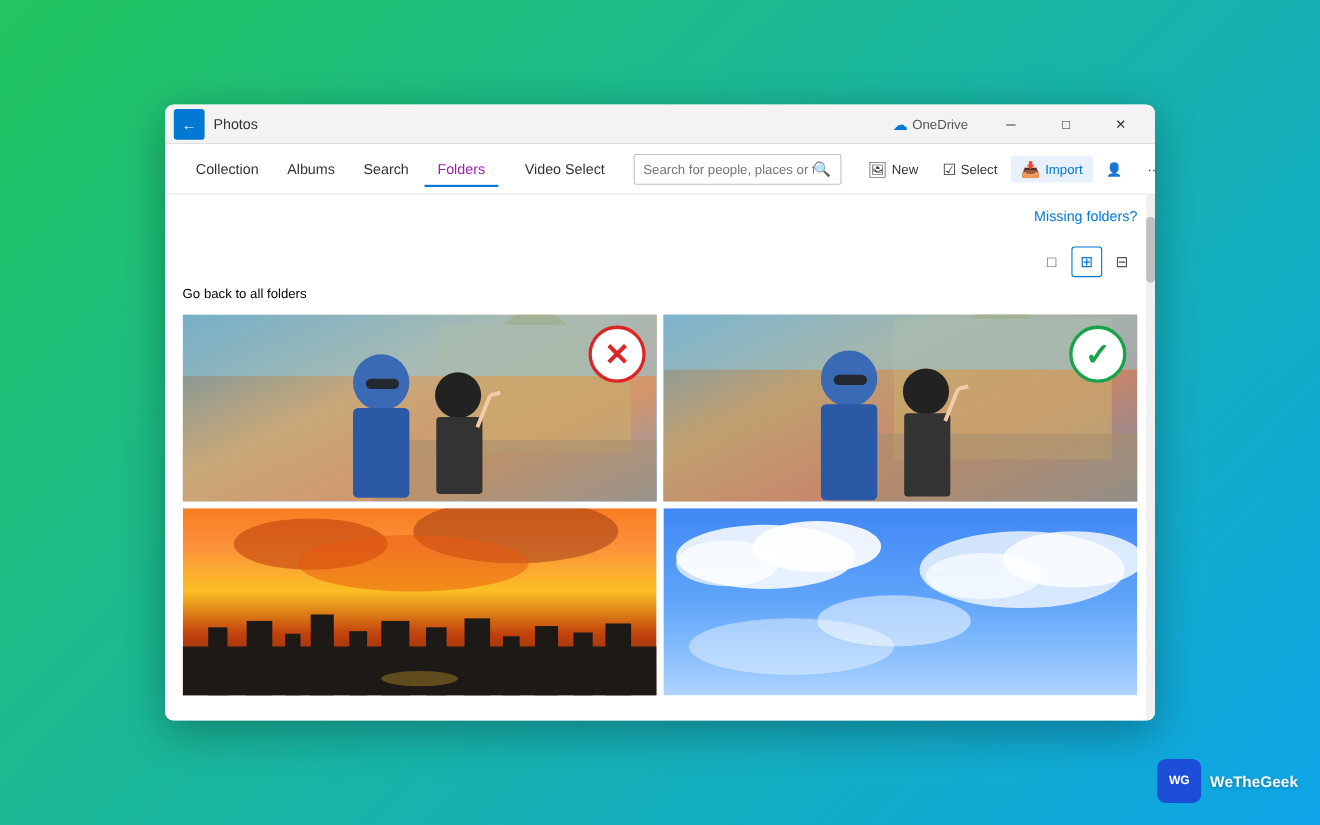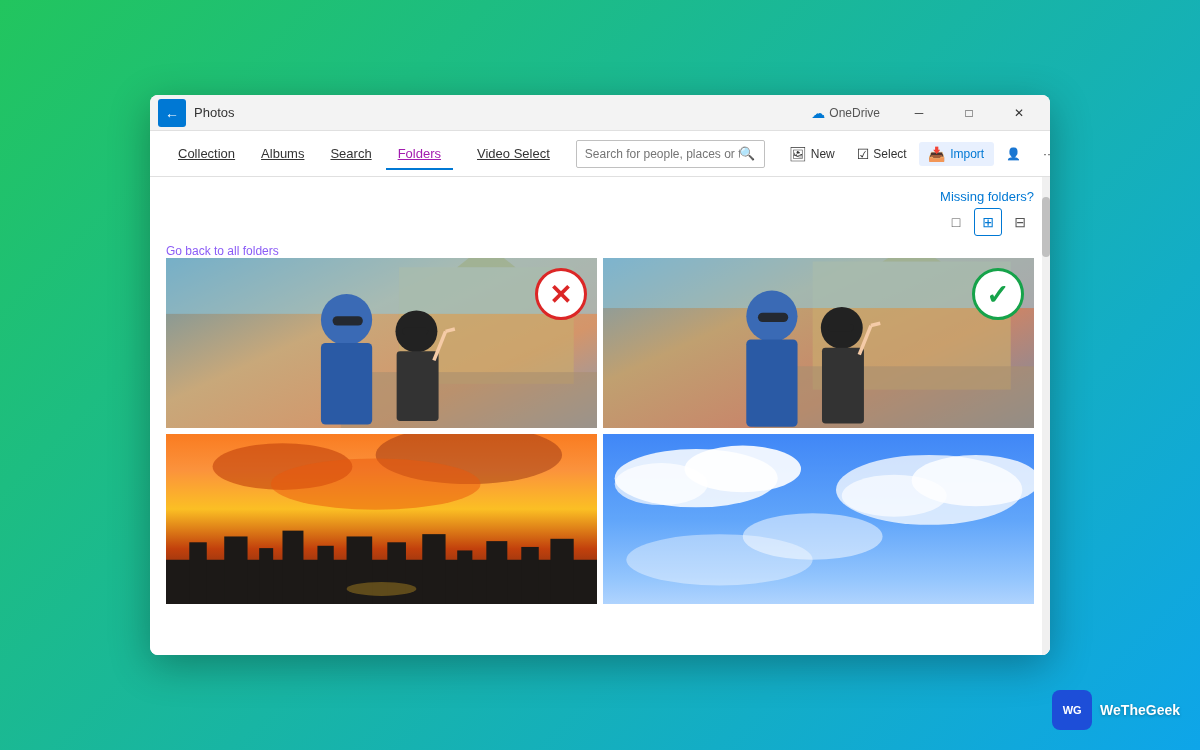--- a/index.html
+++ b/index.html
@@ -93,21 +93,20 @@
       gap: 2px;
       flex-shrink: 0;
     }
     .nav-item {
       padding: 8px 12px;
       font-size: 13px;
       color: #333;
       cursor: pointer;
       position: relative;
       white-space: nowrap;
-      text-decoration: underline;
     }
     .nav-item.active {
       color: #a21caf;
       font-weight: 500;
     }
     .nav-item.active::after {
       content: '';
       position: absolute;
       bottom: -1px;
       left: 0;
@@ -170,21 +169,21 @@
       flex: 1;
       background: #fff;
       overflow-y: auto;
       padding: 12px 16px;
       position: relative;
     }
     .top-actions {
       display: flex;
       justify-content: flex-end;
       align-items: center;
-      margin-bottom: 4px;
+      margin-bottom: 20px;
     }
     .missing-folders-link {
       color: #0078d4;
       font-size: 13px;
       cursor: pointer;
       text-decoration: none;
     }
     .view-controls {
       display: flex;
       align-items: center;
@@ -205,22 +204,23 @@
       color: #555;
     }
     .view-btn.active, .view-btn:hover { border-color: #0078d4; color: #0078d4; }
     .folder-path {
       font-size: 12px;
       color: #555;
       margin-bottom: 2px;
     }
     .back-link {
       font-size: 12px;
-      color: #8b5cf6;
-      cursor: pointer;
+      color: #000000;
+      cursor: pointer;
+      margin-bottom: 12px;
       display: block;
     }
     
     .photo-grid {
       display: grid;
       grid-template-columns: 1fr 1fr;
       gap: 6px;
     }
     .photo-cell {
       position: relative;

